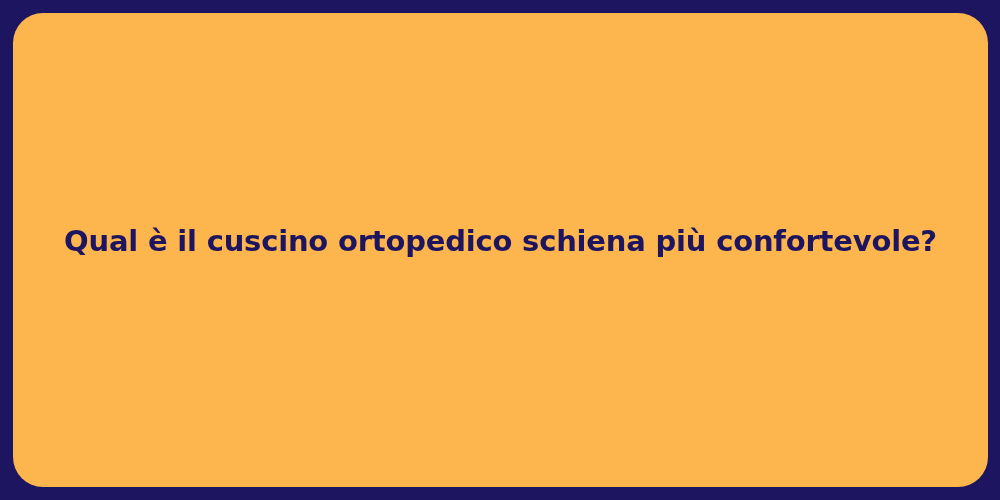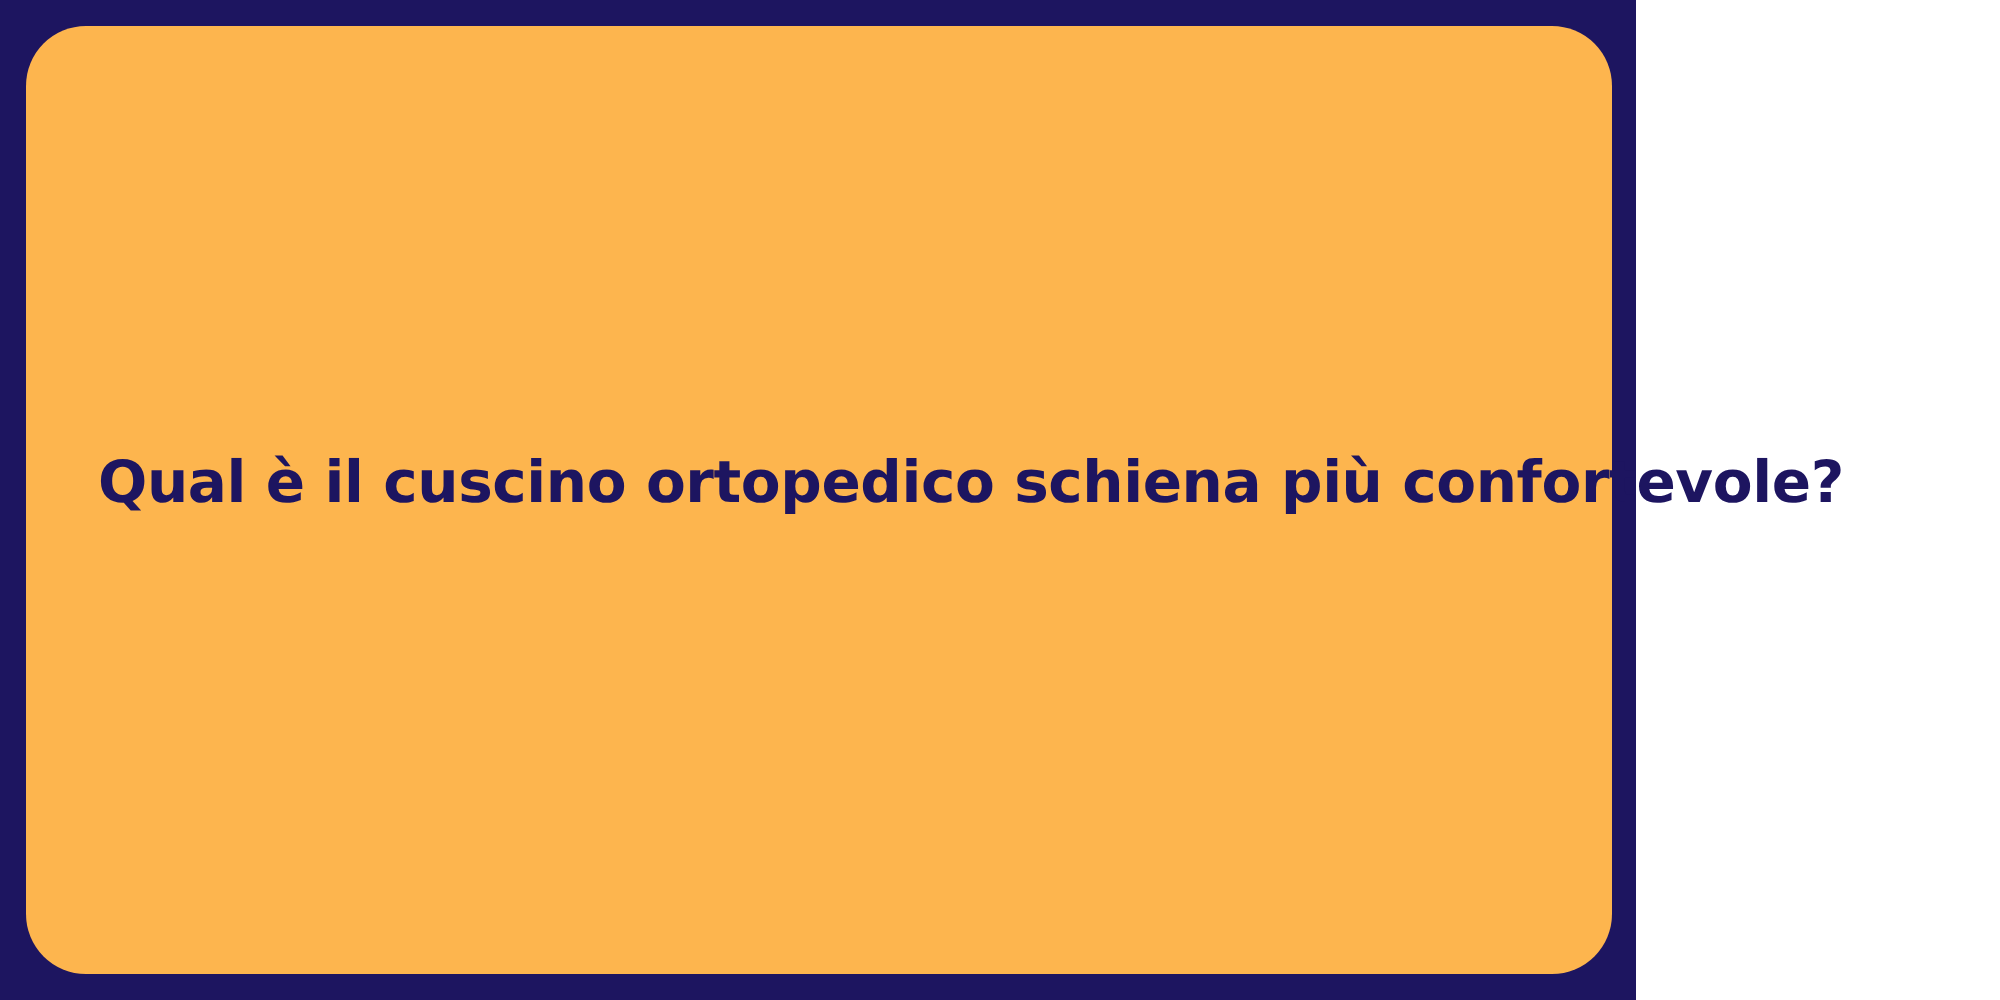--- a/index.html
+++ b/index.html
@@ -9,21 +9,21 @@
 
   body {
     width: 1000px;
     height: 500px;
     overflow: hidden;
     font-family: "Liberation Sans", sans-serif;
   }
 
   #card-frame {
     position: relative;
-    width: 818px;
+    width: 1000px;
     height: 500px;
     box-sizing: border-box;
     background: #1D1560;
     padding: 13px 12px 13px 13px;
   }
 
   #card-panel {
     position: relative;
     width: 100%;
     height: 100%;

